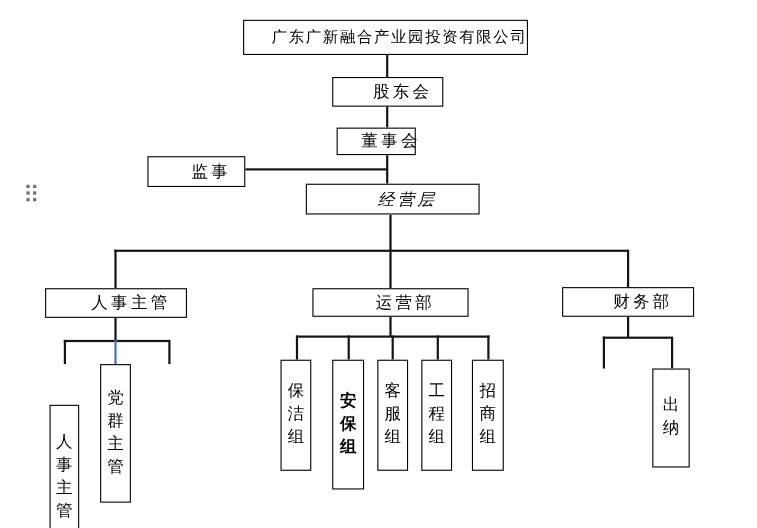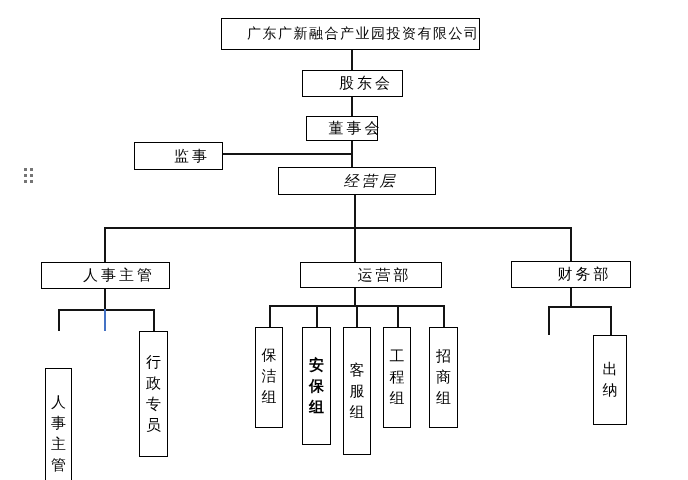--- a/index.html
+++ b/index.html
@@ -77,37 +77,37 @@
   <div class="ln v" style="left:548px; top:306px; height:29px;"></div>
   <div class="ln v" style="left:610px; top:306px; height:29px;"></div>
 
   <div class="node title" style="left:221px; top:18px;  width:259px; height:32px;">广东广新融合产业园投资有限公司</div>
   <div class="node" style="left:302px; top:70px;  width:101px; height:27px;">股东会</div>
   <div class="node" style="left:306px; top:116px; width:72px;  height:25px;">董事会</div>
   <div class="node" style="left:134px; top:142px; width:89px;  height:28px;">监事</div>
   <div class="node" style="left:278px; top:167px; width:158px; height:28px;font-style:italic;">经营层</div>
 
   <div class="node" style="left:41px;  top:262px; width:129px; height:27px;">人事主管</div>
-  <div class="node" style="left:300px; top:262px; width:142px; height:26px;">运营部</div>
+  <div class="node" style="left:284px; top:262px; width:142px; height:26px;">运营部</div>
   <div class="node" style="left:511px; top:261px; width:120px; height:27px;">财务部</div>
 
   <div class="leaf" style="left:45px;  top:331px; width:27px; height:131px;margin-top:37px;">
     <span class="vt">人事主管</span>
   </div>
-  <div class="leaf" style="left:139px; top:331px; width:29px; height:126px;">
-    <span class="vt">行政专员</span>
+  <div class="leaf" style="left:91px;  top:331px; width:28px; height:126px;">
+    <span class="vt">党群主管</span>
   </div>
 
   <div class="leaf" style="left:255px; top:327px; width:28px; height:101px;font-family:Liberation Mono, monospace;">
     <span class="vt">保洁组</span>
   </div>
   <div class="leaf" style="left:302px; top:327px; width:29px; height:118px;font-weight:bold;">
     <span class="vt">安保组</span>
   </div>
-  <div class="leaf" style="left:343px; top:327px; width:28px; height:128px;">
+  <div class="leaf" style="left:343px; top:327px; width:28px; height:101px;">
     <span class="vt">客服组</span>
   </div>
   <div class="leaf" style="left:383px; top:327px; width:28px; height:101px;">
     <span class="vt">工程组</span>
   </div>
   <div class="leaf" style="left:429px; top:327px; width:29px; height:101px;">
     <span class="vt">招商组</span>
   </div>
 
   <div class="leaf" style="left:593px; top:335px; width:34px; height:90px;">

